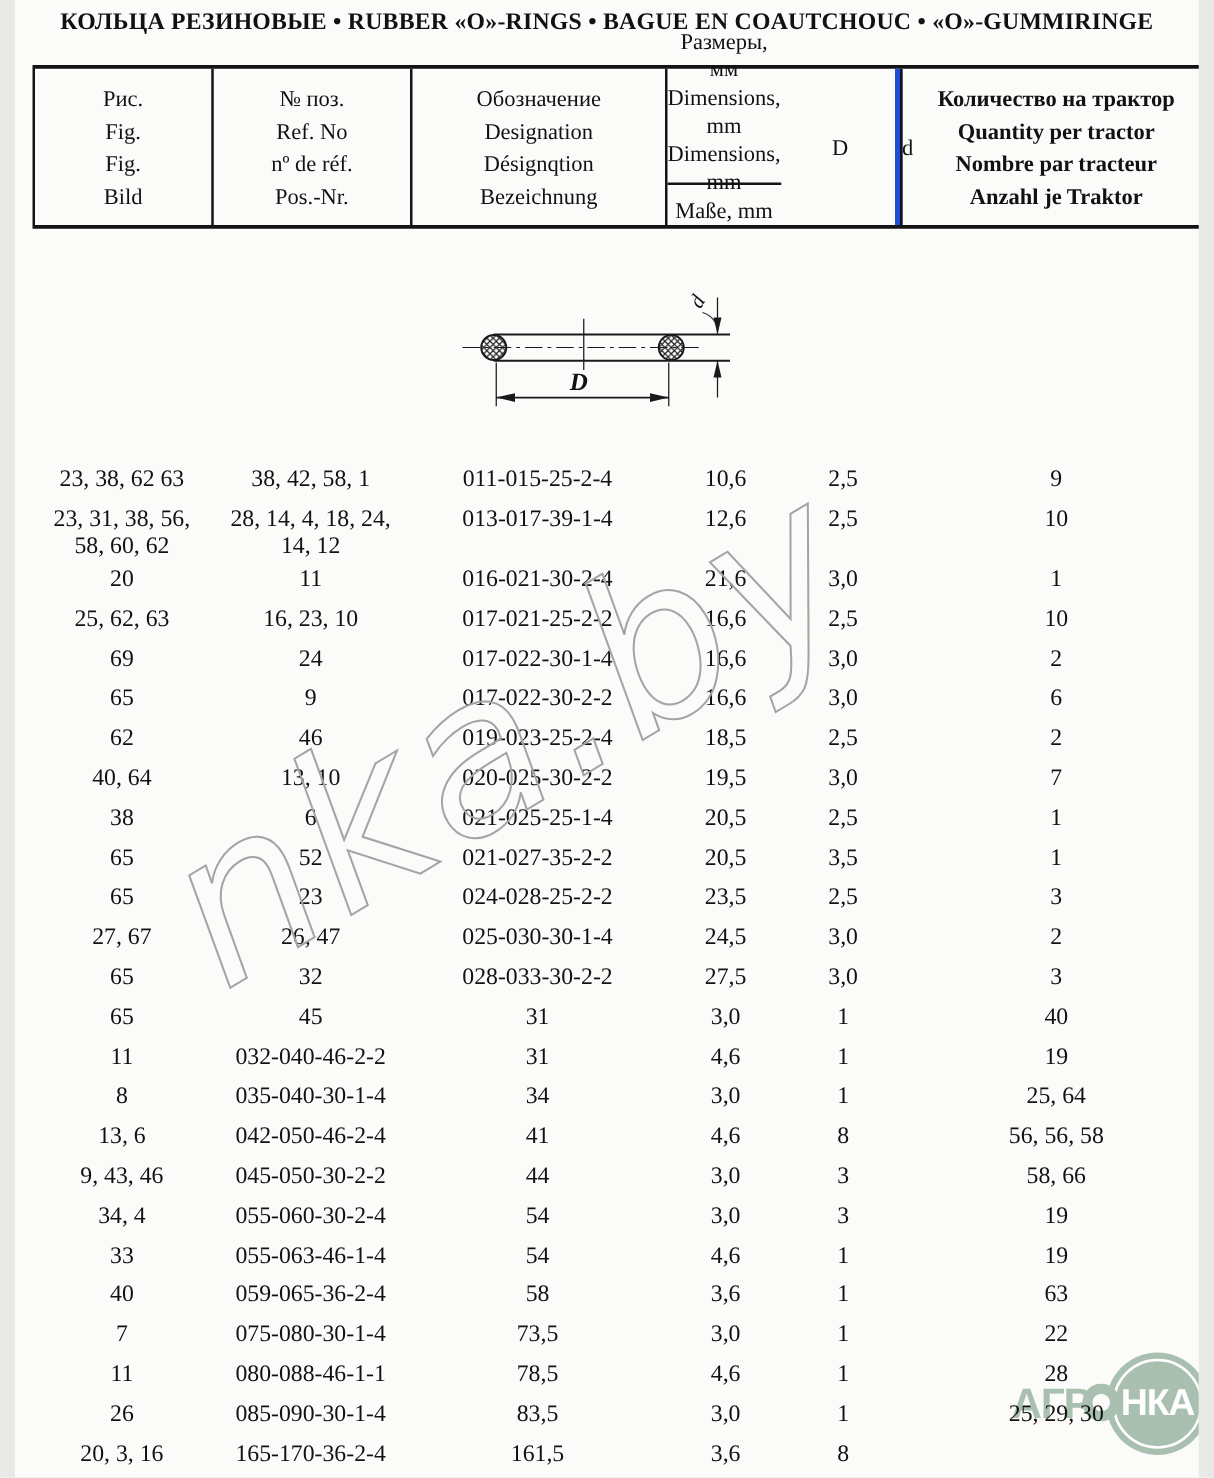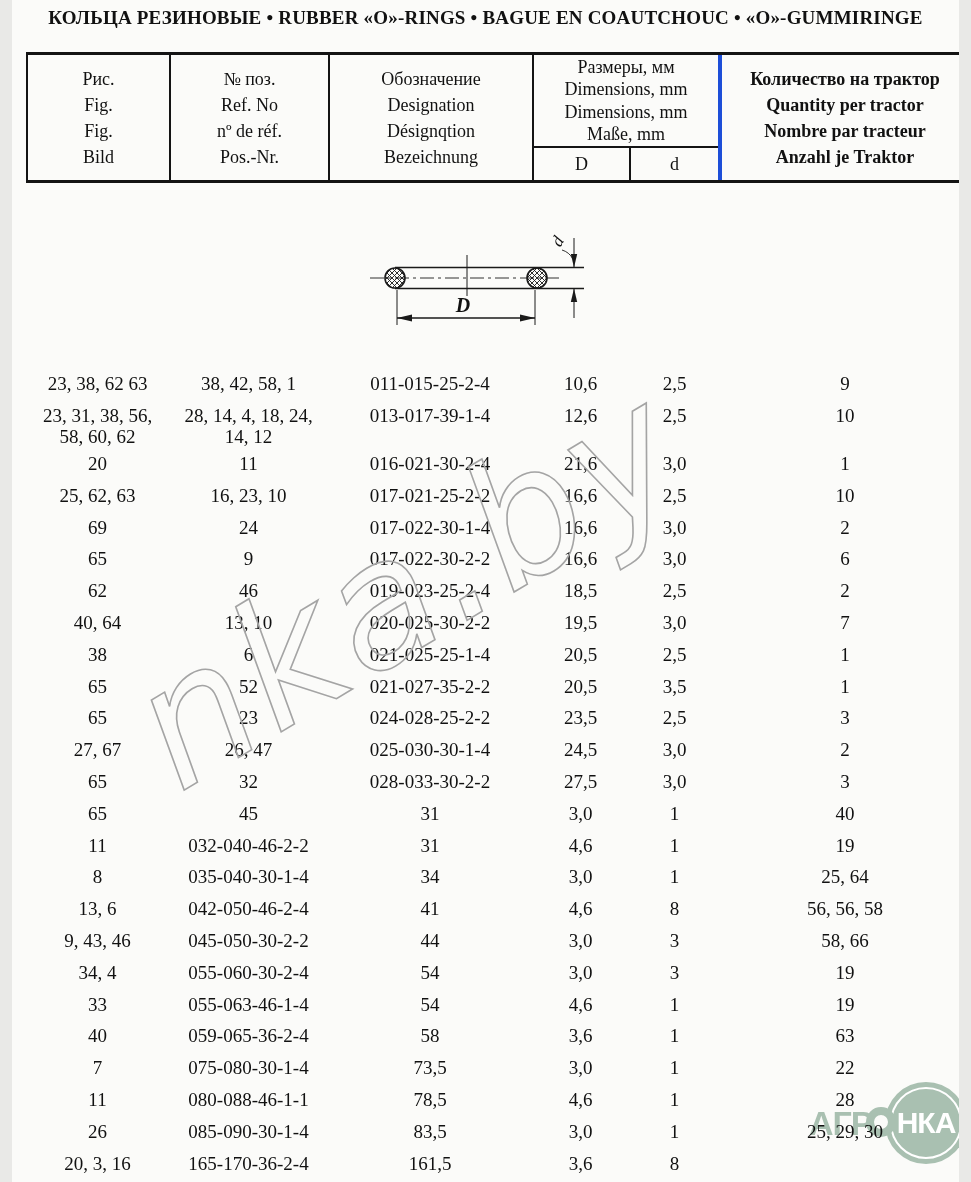--- a/index.html
+++ b/index.html
@@ -18,21 +18,21 @@
     display:flex;box-sizing:border-box;
     border:2px solid #141414;border-top-width:3px;border-bottom-width:3px;
     font-size:18px;line-height:26px;text-align:center;
   }
   .hcell{
     box-sizing:border-box;border-right:2px solid #141414;
     display:flex;align-items:center;justify-content:center;
     white-space:pre-line;
   }
   .hc1{width:143px;} .hc2{width:159px;} .hc3{width:204px;}
-  .hdim{width:188px;display:flex;flex-direction:column;border-right:4px solid #1d4ed8;box-sizing:border-box;}
+  .hdim{width:188px;display:flex;flex-direction:row;border-right:6px solid #1d4ed8;box-sizing:border-box;}
   .hdim-top{
     height:93px;box-sizing:border-box;border-bottom:2px solid #141414;
     display:flex;align-items:center;justify-content:center;
     white-space:pre-line;line-height:22.5px;
   }
   .hdim-bottom{flex:1;display:flex;}
   .hdd{box-sizing:border-box;display:flex;align-items:center;justify-content:center;}
   .hdD{width:97px;border-right:2px solid #141414;}
   .hdd-inner{flex:1;}
   .hc5{flex:1;border-right:none;font-weight:bold;}

